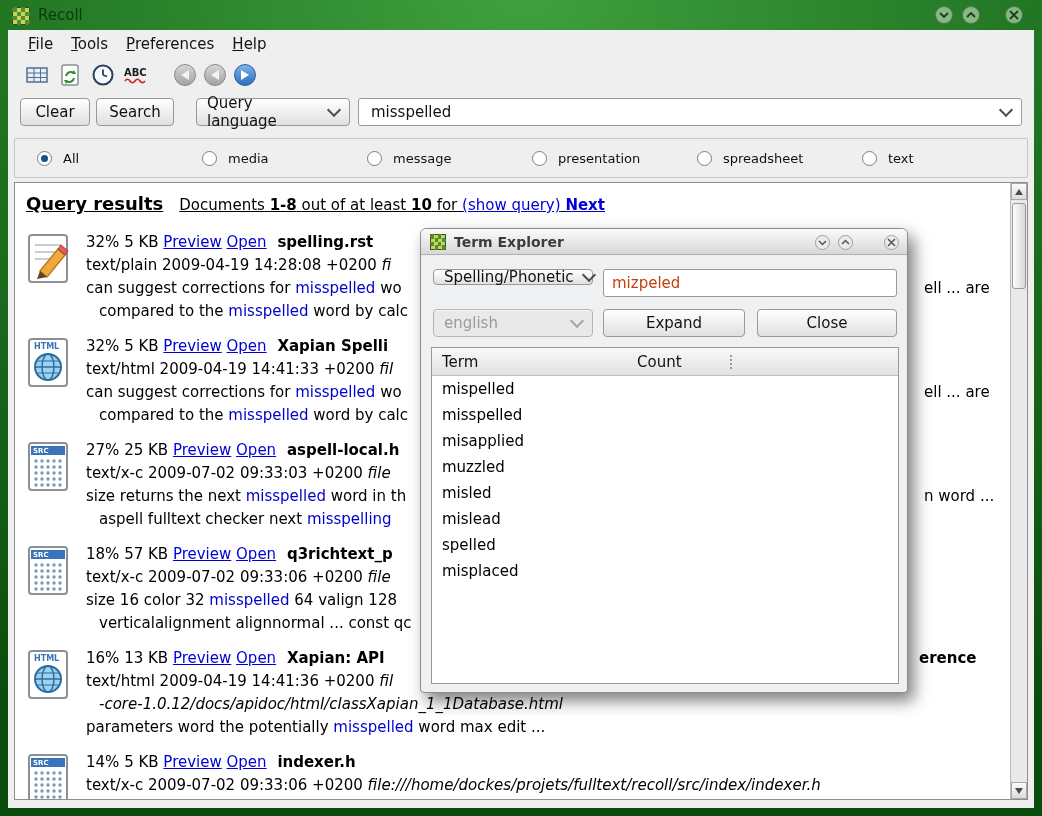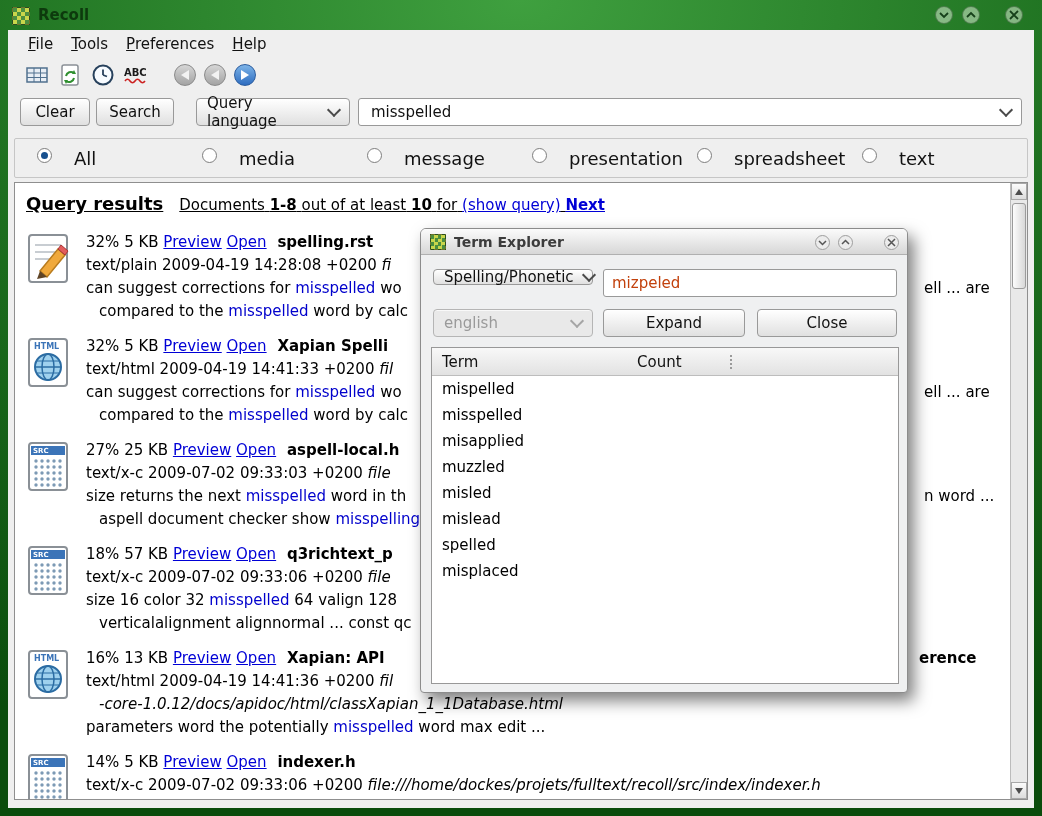--- a/index.html
+++ b/index.html
@@ -3,21 +3,21 @@
 <meta charset="utf-8">
 <style>
   html,body{margin:0;padding:0;background:#222;}
   .app{position:relative;width:1042px;height:816px;overflow:hidden;
        font-family:"DejaVu Sans","Liberation Sans",sans-serif;
        background:radial-gradient(120% 95% at 50% 0%, #3fa03f 0%, #1d6f1f 48%, #0a4c0c 100%);}
   
   .titlebar{position:absolute;left:0;top:0;width:100%;height:30px;}
   .app-icon{position:absolute;left:12px;top:7px;width:16px;height:16px;border:1px solid rgba(0,0,0,.45);
             background:repeating-conic-gradient(#c9d64b 0% 25%, #4c8f3f 0% 50%);background-size:8px 8px;}
-  .title-text{position:absolute;left:38px;top:6px;font-size:15px;font-weight:bold;color:#0d3a0d;text-align:center;}
+  .title-text{position:absolute;left:38px;top:6px;font-size:15px;font-weight:normal;color:#0d3a0d;text-align:center;}
   .wbtn{position:absolute;top:6px;width:18px;height:18px;border-radius:50%;
         background:rgba(215,235,210,.55);border:1px solid rgba(10,50,10,.45);
         display:flex;align-items:center;justify-content:center;box-sizing:border-box;}
   
   .window{position:absolute;left:8px;top:30px;width:1026px;height:778px;background:#efefef;}
   .menubar{position:absolute;left:0;top:0;width:100%;height:28px;display:flex;align-items:center;
            gap:18px;padding-left:20px;box-sizing:border-box;font-size:15px;color:#111;}
   .menu-item{display:inline-block;cursor:default;}
   .menu-item::first-letter{text-decoration:underline;}
   .toolbar{position:absolute;left:0;top:28px;width:100%;height:34px;display:flex;align-items:center;
@@ -44,21 +44,21 @@
   .combo.disabled .chev{border-color:#a5a5a5;}
   .sr-clear{position:absolute;left:12px;top:6px;width:70px;}
   .sr-search{position:absolute;left:88px;top:6px;width:78px;}
   .sr-qlang{position:absolute;left:188px;top:6px;width:154px;}
   .querycombo{position:absolute;left:350px;top:6px;width:664px;height:28px;background:#fff;border:1px solid #999;
               border-radius:3px;display:flex;align-items:center;padding:0 10px;box-sizing:border-box;}
   .queryinput{flex:1;border:none;outline:none;font-family:inherit;font-size:15px;background:transparent;color:#111;}
   
   .filterrow{position:absolute;left:6px;top:108px;width:1014px;height:40px;border:1px solid #c6c6c6;border-radius:2px;
              display:flex;align-items:center;padding-left:22px;box-sizing:border-box;}
-  .filt{display:flex;align-items:flex-start;gap:22px;width:166px;font-size:18px;color:#111;}
+  .filt{display:flex;align-items:flex-start;gap:11px;width:166px;font-size:13px;color:#111;}
   .radio{width:15px;height:15px;border-radius:50%;border:1px solid #7e7e7e;background:#fff;box-sizing:border-box;flex:0 0 auto;}
   .radio.sel::after{content:"";display:block;width:7px;height:7px;border-radius:50%;background:#17508e;margin:3px;}
   
   .results{position:absolute;left:6px;top:152px;width:1014px;height:618px;background:#fff;
            border:1px solid #8f8f8f;box-sizing:border-box;overflow:hidden;}
   .qr-head{position:absolute;left:11px;top:10px;display:flex;align-items:baseline;gap:16px;white-space:nowrap;text-decoration:underline;}
   .qr-title{font-size:18px;font-weight:bold;color:#000;}
   .qr-sub{font-size:15px;color:#000;}
   .lnk{color:#0000d6;text-decoration:underline;cursor:pointer;}
   .bold{font-weight:bold;}
@@ -338,21 +338,21 @@
               <a class="lnk">Preview</a>
               <a class="lnk">Open</a>
               <span class="doc-title">aspell-local.h</span>
             </div>
             <div class="line">
               <span>text/x-c</span>
               <span>2009-07-02 09:33:03 +0200</span>
               <span class="url">file</span>
             </div>
             <div class="line"><span>size returns the next </span><span class="hl">misspelled</span><span> word in th</span><span class="rfrag">n word ...</span></div>
-            <div class="line indent"><span>aspell document checker show </span><span class="hl">misspelling</span><span></span></div>
+            <div class="line indent"><span>aspell fulltext checker next </span><span class="hl">misspelling</span><span></span></div>
           </div>
         </div>
 
         <div class="entry">
           <div class="doc-icon"><svg width="45" height="52">
                 <rect x="3" y="2" width="38" height="47" rx="3" fill="#ffffff" stroke="#8a9096" stroke-width="2"></rect>
                 <rect x="5" y="5" width="34" height="9" fill="#3b74b8"></rect>
                 <text x="7" y="12" font-size="7" font-weight="bold" fill="#ffffff">SRC</text>
                 <circle cx="10" cy="20" r="1.7" fill="#7d9ab5"></circle>
                 <circle cx="16" cy="20" r="1.7" fill="#7d9ab5"></circle>

